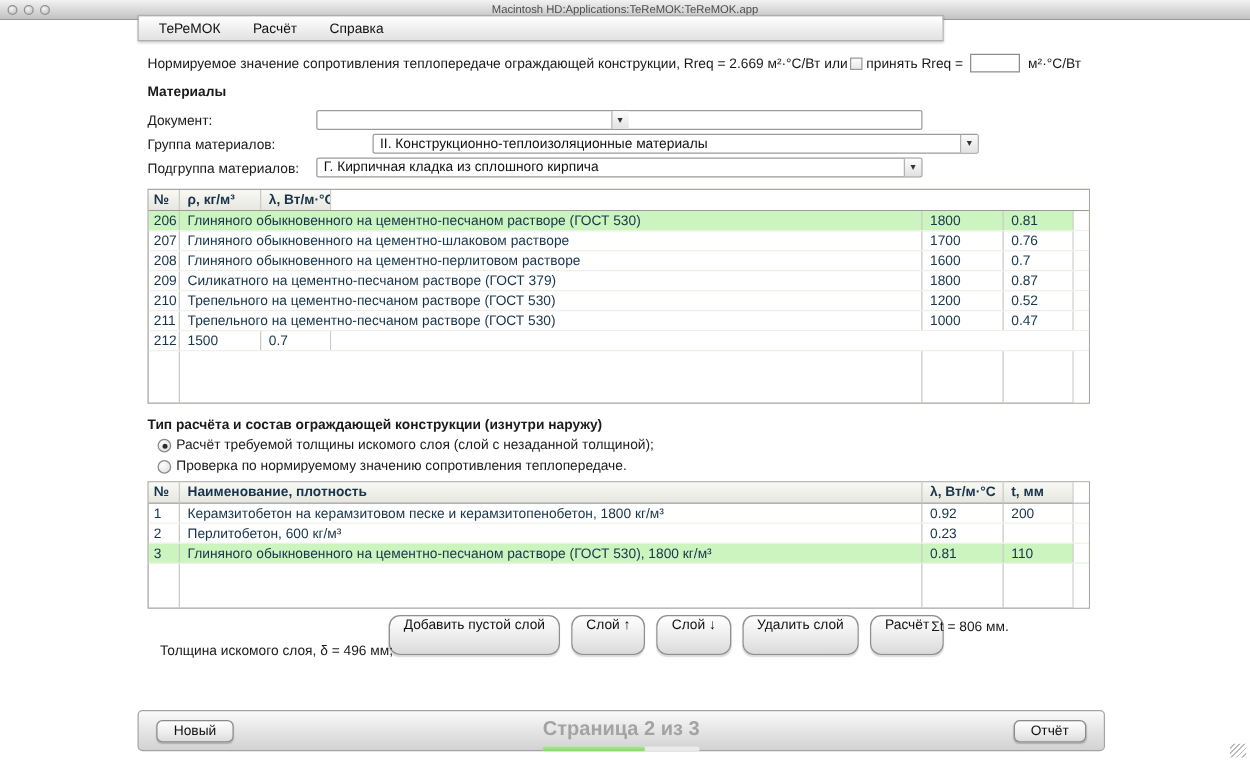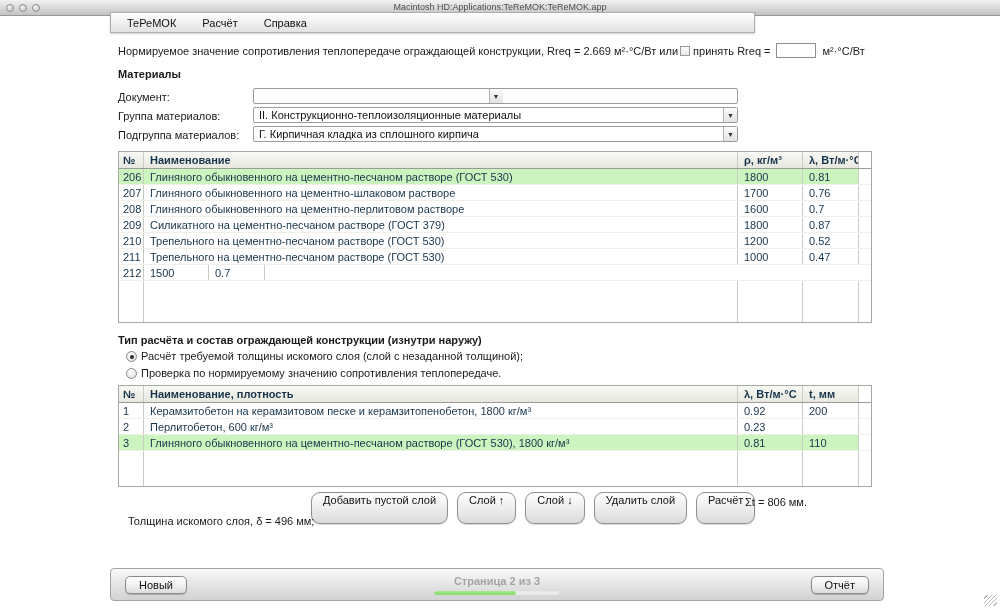--- a/index.html
+++ b/index.html
@@ -74,21 +74,21 @@
   .push-btn { position:absolute; height:18px; padding:2px 13px 0; border:1px solid #8a8a8a;
     border-radius:5px; background:linear-gradient(#ffffff,#eeeeee 55%,#dcdcdc);
     box-shadow:0 1px 1px rgba(0,0,0,.2); font-size:11px; color:#111; white-space:nowrap; }
 
   
   .bottombar { position:absolute; left:110px; top:568px; width:774px; height:33px;
     border:1px solid #a3a3a3; border-radius:4px;
     background:linear-gradient(#fafafa,#e3e3e3 55%,#d2d2d2); }
   .page-block { position:absolute; left:50%; top:6px; transform:translateX(-50%);
     width:140px; text-align:center; }
-  .page-label { font-size:11px; font-weight:bold; color:#a3a3a3;text-align:center; }
+  .page-label { font-size:16px; font-weight:bold; color:#a3a3a3;text-align:center; }
   .progress-track { width:126px; height:4px; margin:4px auto 0; background:#ebebeb;
     border-radius:3px; overflow:hidden; box-shadow:inset 0 0 1px rgba(0,0,0,.15); }
   .progress-fill { height:100%; border-radius:3px; }
 
   .resize-grip { position:absolute; right:3px; bottom:2px; width:13px; height:11px;
     background:repeating-linear-gradient(135deg, transparent 0 2px, #b9b9b9 2px 3px); }
 </style>
 </head>
 <body>
 
@@ -115,35 +115,34 @@
 
 <div class="txt bold" style="left:118px; top:68px;">Материалы</div>
 
 <div class="form-label" style="top:91px;">Документ:</div>
 <div class="select" style="top:88px;flex-direction:column;">
   <span class="val">СП 23-101-2004 «Проектирование тепловой защиты зданий»</span>
   <span class="arrow">▼</span>
 </div>
 
 <div class="form-label" style="top:110px;">Группа материалов:</div>
-<div class="select" style="top:107px;">
+<div class="select" style="top:107px;margin-left:45px;">
   <span class="val">II. Конструкционно-теплоизоляционные материалы</span>
   <span class="arrow">▼</span>
 </div>
 
 <div class="form-label" style="top:129px;">Подгруппа материалов:</div>
 <div class="select" style="top:126px;">
   <span class="val">Г. Кирпичная кладка из сплошного кирпича</span>
   <span class="arrow">▼</span>
 </div>
 
 <div class="table" style="top:151px; height:172px;">
   <div class="thead">
     <div class="tcell c0">№</div>
-    <div class="tcell c1">Наименование</div>
     <div class="tcell c2">ρ, кг/м³</div>
     <div class="tcell c3">λ, Вт/м·°С</div>
     <div class="scrollhead"></div>
   </div>
   <div class="tbody" id="mat-body">
       <div class="trow sel" style="background: rgb(204, 244, 191);">
         <div class="tcell c0">206</div>
         <div class="tcell c1">Глиняного обыкновенного на цементно-песчаном растворе (ГОСТ 530)</div>
         <div class="tcell c2">1800</div>
         <div class="tcell c3">0.81</div>

